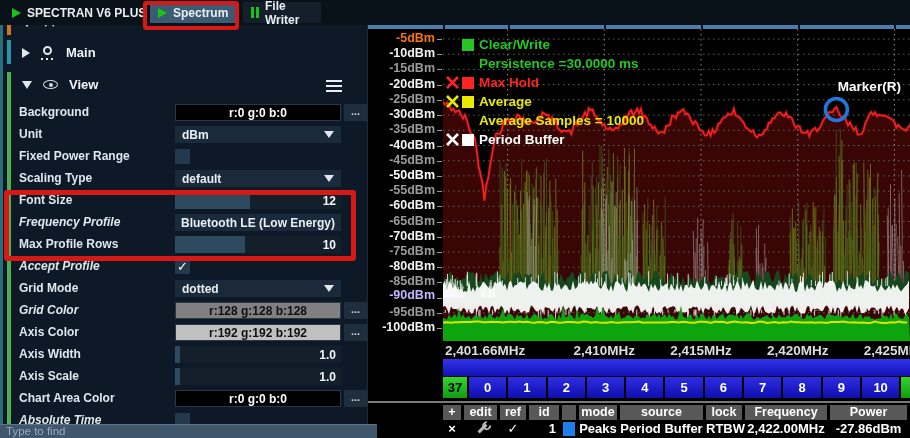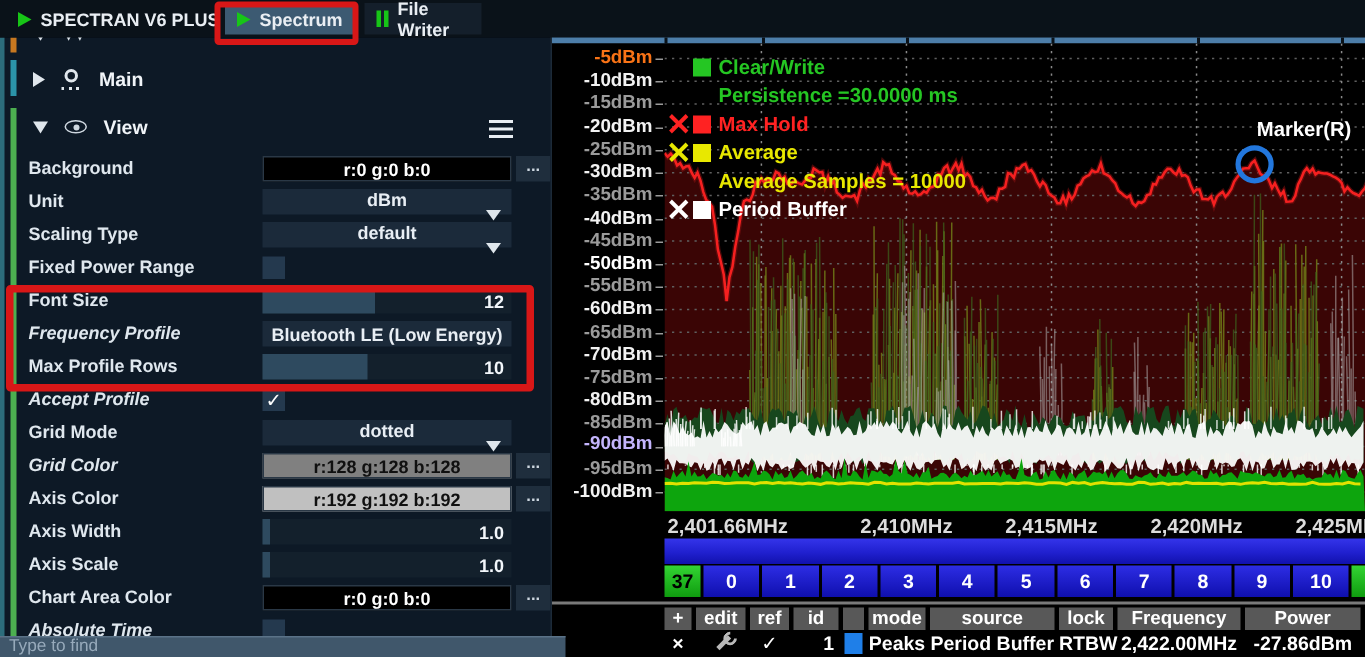--- a/index.html
+++ b/index.html
@@ -35,21 +35,21 @@
   .eye i { position:absolute; left:4.5px; top:1.5px; width:4px; height:4px; border-radius:50%; background:#cfd8e0; }
   .burger { position:absolute; left:326px; width:16px; height:12px;
             border-top:2.5px solid #e8edf2; border-bottom:2.5px solid #e8edf2; }
   .burger:before { content:""; position:absolute; left:0; top:2.5px; width:16px; height:2.5px; background:#e8edf2; }
   #prop-rows { position:absolute; left:0; top:77px; width:368px; }
   .prow { position:relative; height:22px; }
   .prow .lbl { position:absolute; left:19px; top:3px; color:#dfe7ee; font-size:12px; font-weight:700; white-space:nowrap; }
   .prow .lbl.it { font-style:italic; }
   .ctl { position:absolute; left:175px; top:2px; width:166px; height:17px; font-size:12px; font-weight:700; }
   .ctl.colorbox { display:flex; align-items:center; justify-content:center; border:1px solid #2a3846; }
-  .ctl.dd { background:#1b2a3a; color:#e8eef4; display:flex; align-items:center; padding:0 7px;flex-direction:column; }
+  .ctl.dd { background:#1b2a3a; color:#e8eef4; display:flex; align-items:center; padding:0 7px; }
   .ctl.dd .arrow { margin-left:auto; width:0; height:0; border-top:7px solid #dfe6ec; border-left:5px solid transparent; border-right:5px solid transparent; }
   .ctl.btn { background:#1b2a3a; color:#e8eef4; display:flex; align-items:center; justify-content:center; }
   .ctl.slider { background:#13202c; color:#f2f6fa; }
   .ctl.slider .fill { position:absolute; left:0; top:0; height:100%; background:#2e4a5f; }
   .ctl.slider .val { position:absolute; right:5px; top:1.5px; }
   .chk { position:absolute; left:175px; top:3px; width:15px; height:15px; background:#24394e; color:#fff;
          font-size:13px; line-height:15px; text-align:center; font-weight:700; }
   .dots-btn { position:absolute; left:344px; top:2px; width:23px; height:17px; background:#1f2e3d;
               color:#cdd7e0; font-size:11px; font-weight:700; text-align:center; line-height:14px; }
   #find { position:absolute; left:0; top:424px; width:377px; height:14px; background:#40576b;
@@ -138,29 +138,29 @@
            <div class="dots-btn">...</div>
         </div>
         <div class="prow">
           <span class="lbl">Unit</span>
           <div class="ctl dd">
             <span>dBm</span>
             <span class="arrow"></span>
           </div>
         </div>
         <div class="prow">
+          <span class="lbl">Fixed Power Range</span>
+          <div class="chk"></div>
+        </div>
+        <div class="prow">
           <span class="lbl">Scaling Type</span>
           <div class="ctl dd">
             <span>default</span>
             <span class="arrow"></span>
           </div>
-        </div>
-        <div class="prow">
-          <span class="lbl">Fixed Power Range</span>
-          <div class="chk"></div>
         </div>
         <div class="prow">
           <span class="lbl">Font Size</span>
           <div class="ctl slider">
             <span class="fill" style="width:45%"></span>
             <span class="val">12</span>
           </div>
         </div>
         <div class="prow">
           <span class="lbl it">Frequency Profile</span>

